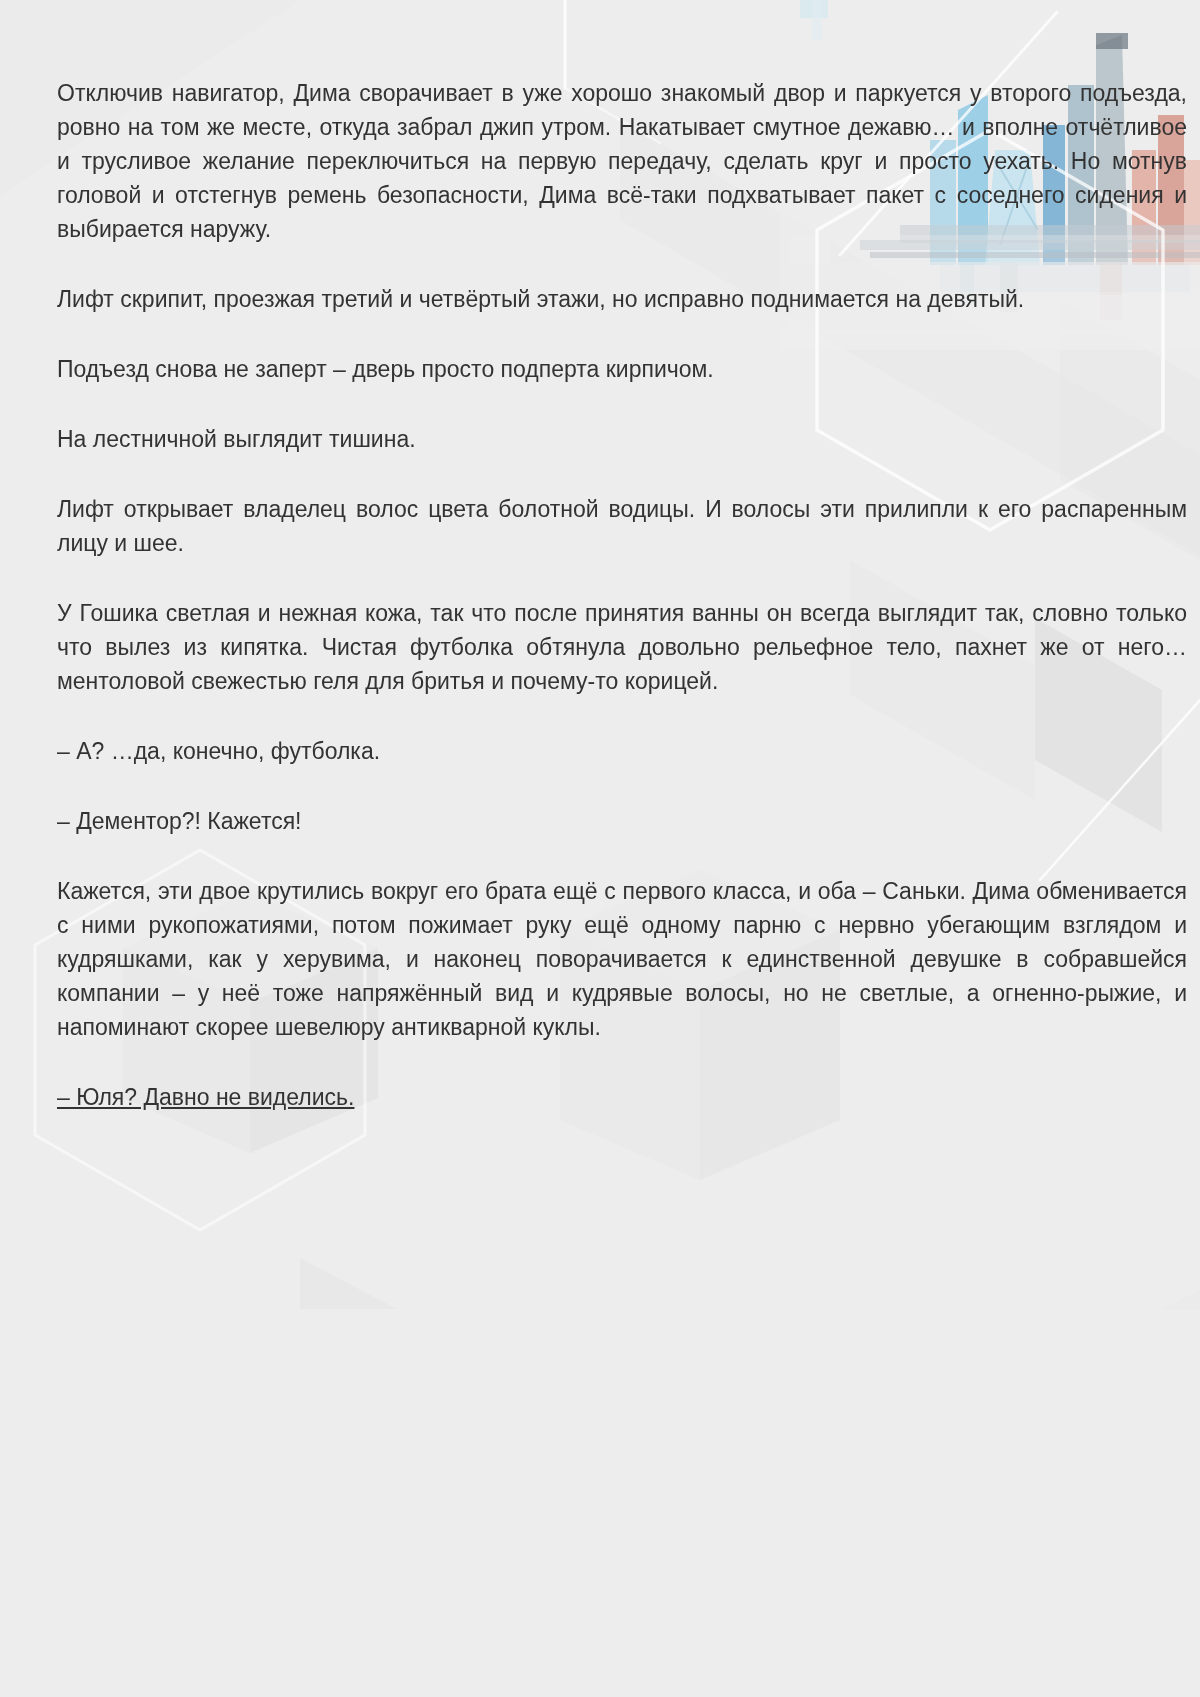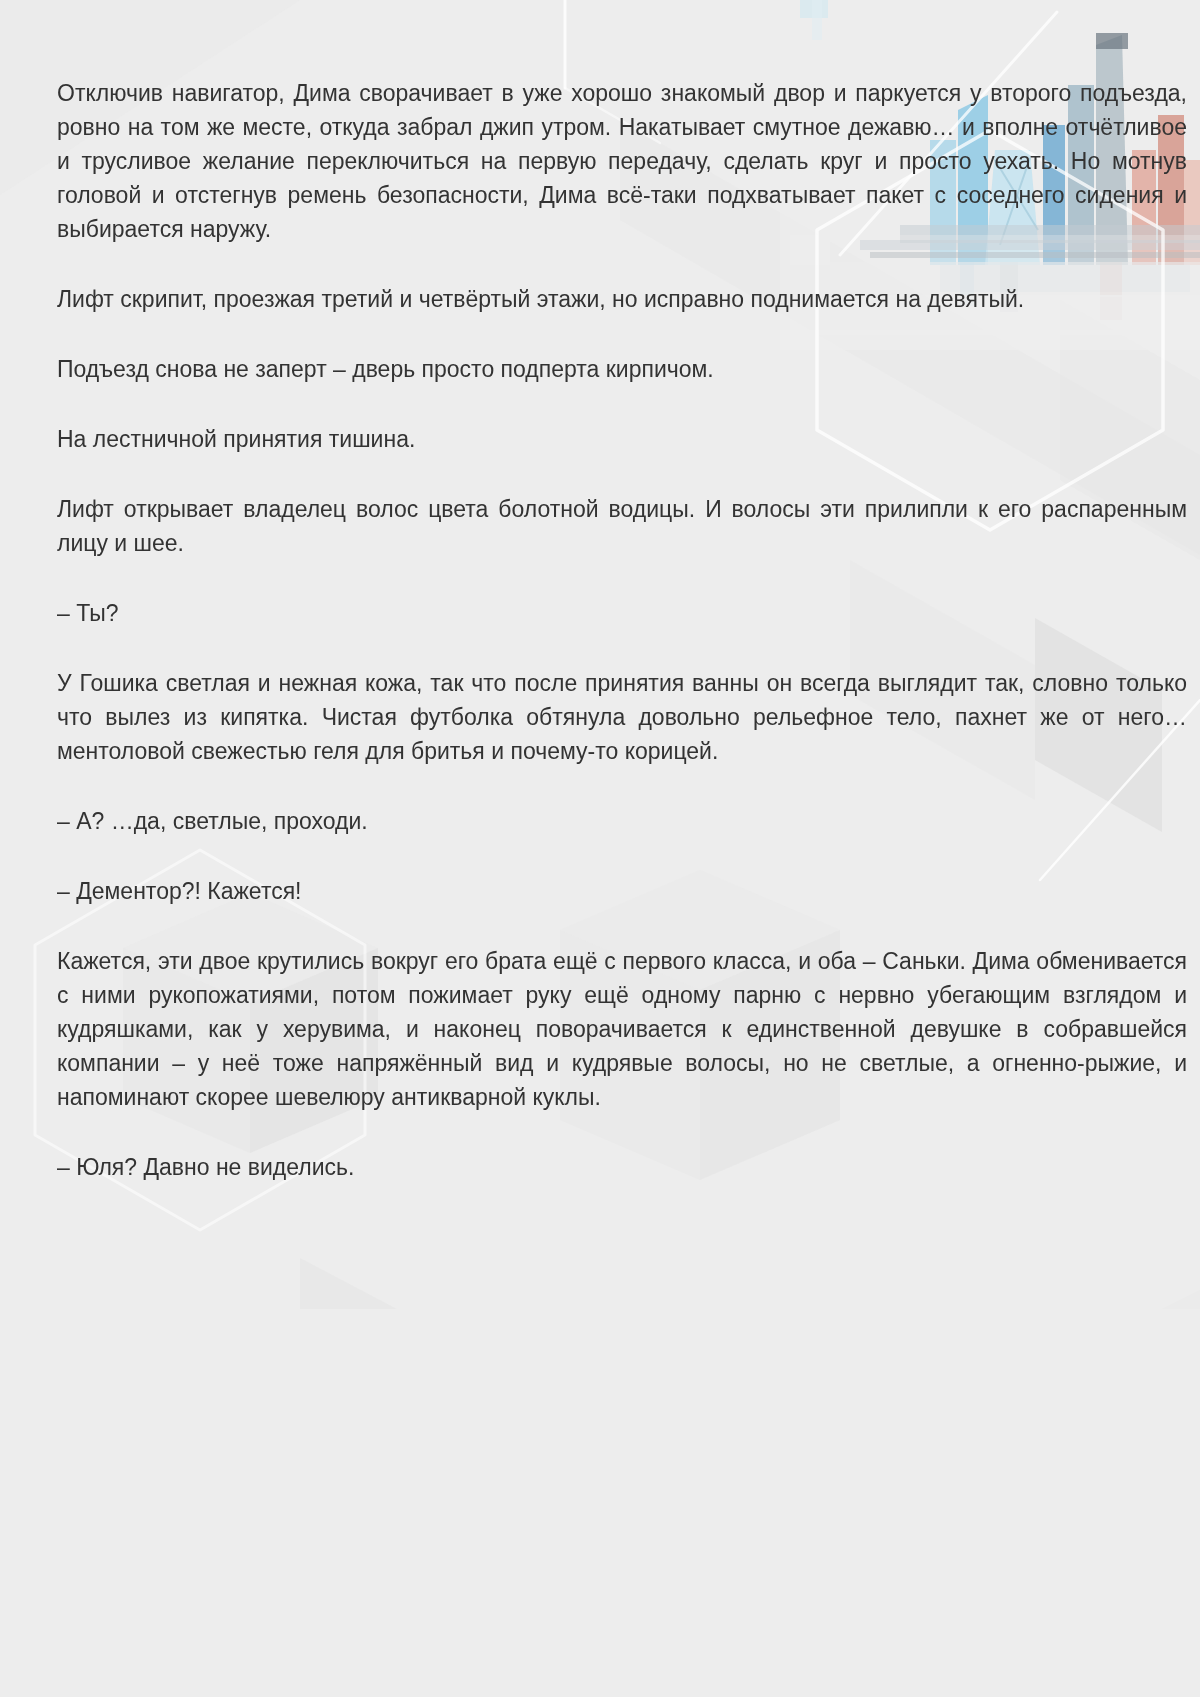--- a/index.html
+++ b/index.html
@@ -8,21 +8,21 @@
   .bg{position:absolute;left:0;top:0;width:1200px;height:1697px;z-index:0;}
   .content{position:absolute;left:57px;top:76px;width:1130px;z-index:2;}
   .content p{
     margin:0 0 36px 0;
     font-family:"Liberation Sans","DejaVu Sans",sans-serif;
     font-size:23px;
     line-height:34px;
     color:#333333;
     text-align:justify;
   }
-  .content p:last-child{margin-bottom:0;}
+  .content p:last-child{margin-bottom:0;text-decoration:underline;}
 </style>
 </head>
 <body>
 
 <div class="page">
 
   <svg class="bg" viewBox="0 0 1200 1697" width="1200" height="1697" xmlns="http://www.w3.org/2000/svg">
 
     <rect x="0" y="0" width="1200" height="1697" fill="#ededed"></rect>
 
@@ -86,23 +86,22 @@
       <polyline points="420,1505 607,1652 800,1508" stroke-width="2.5" opacity="0.5"></polyline>
       <polyline points="648,1497 905,1678 1200,1448" stroke-width="3" opacity="0.7"></polyline>
       <line x1="950" y1="1697" x2="1200" y2="1505" stroke-width="2.5" opacity="0.6"></line>
     </g>
   </svg>
 
   <div class="content">
     <p>Отключив навигатор, Дима сворачивает в уже хорошо знакомый двор и паркуется у второго подъезда, ровно на том же месте, откуда забрал джип утром. Накатывает смутное дежавю… и вполне отчётливое и трусливое желание переключиться на первую передачу, сделать круг и просто уехать. Но мотнув головой и отстегнув ремень безопасности, Дима всё-таки подхватывает пакет с соседнего сидения и выбирается наружу.</p>
     <p>Лифт скрипит, проезжая третий и четвёртый этажи, но исправно поднимается на девятый.</p>
     <p>Подъезд снова не заперт – дверь просто подперта кирпичом.</p>
-    <p>На лестничной принятия тишина.</p>
+    <p>На лестничной выглядит тишина.</p>
     <p>Лифт открывает владелец волос цвета болотной водицы. И волосы эти прилипли к его распаренным лицу и шее.</p>
-    <p>– Ты?</p>
     <p>У Гошика светлая и нежная кожа, так что после принятия ванны он всегда выглядит так, словно только что вылез из кипятка. Чистая футболка обтянула довольно рельефное тело, пахнет же от него… ментоловой свежестью геля для бритья и почему-то корицей.</p>
-    <p>– А? …да, светлые, проходи.</p>
+    <p>– А? …да, конечно, футболка.</p>
     <p>– Дементор?! Кажется!</p>
     <p>Кажется, эти двое крутились вокруг его брата ещё с первого класса, и оба – Саньки. Дима обменивается с ними рукопожатиями, потом пожимает руку ещё одному парню с нервно убегающим взглядом и кудряшками, как у херувима, и наконец поворачивается к единственной девушке в собравшейся компании – у неё тоже напряжённый вид и кудрявые волосы, но не светлые, а огненно-рыжие, и напоминают скорее шевелюру антикварной куклы.</p>
     <p>– Юля? Давно не виделись.</p>
   </div>
 
 </div>
 
 </body></html>

